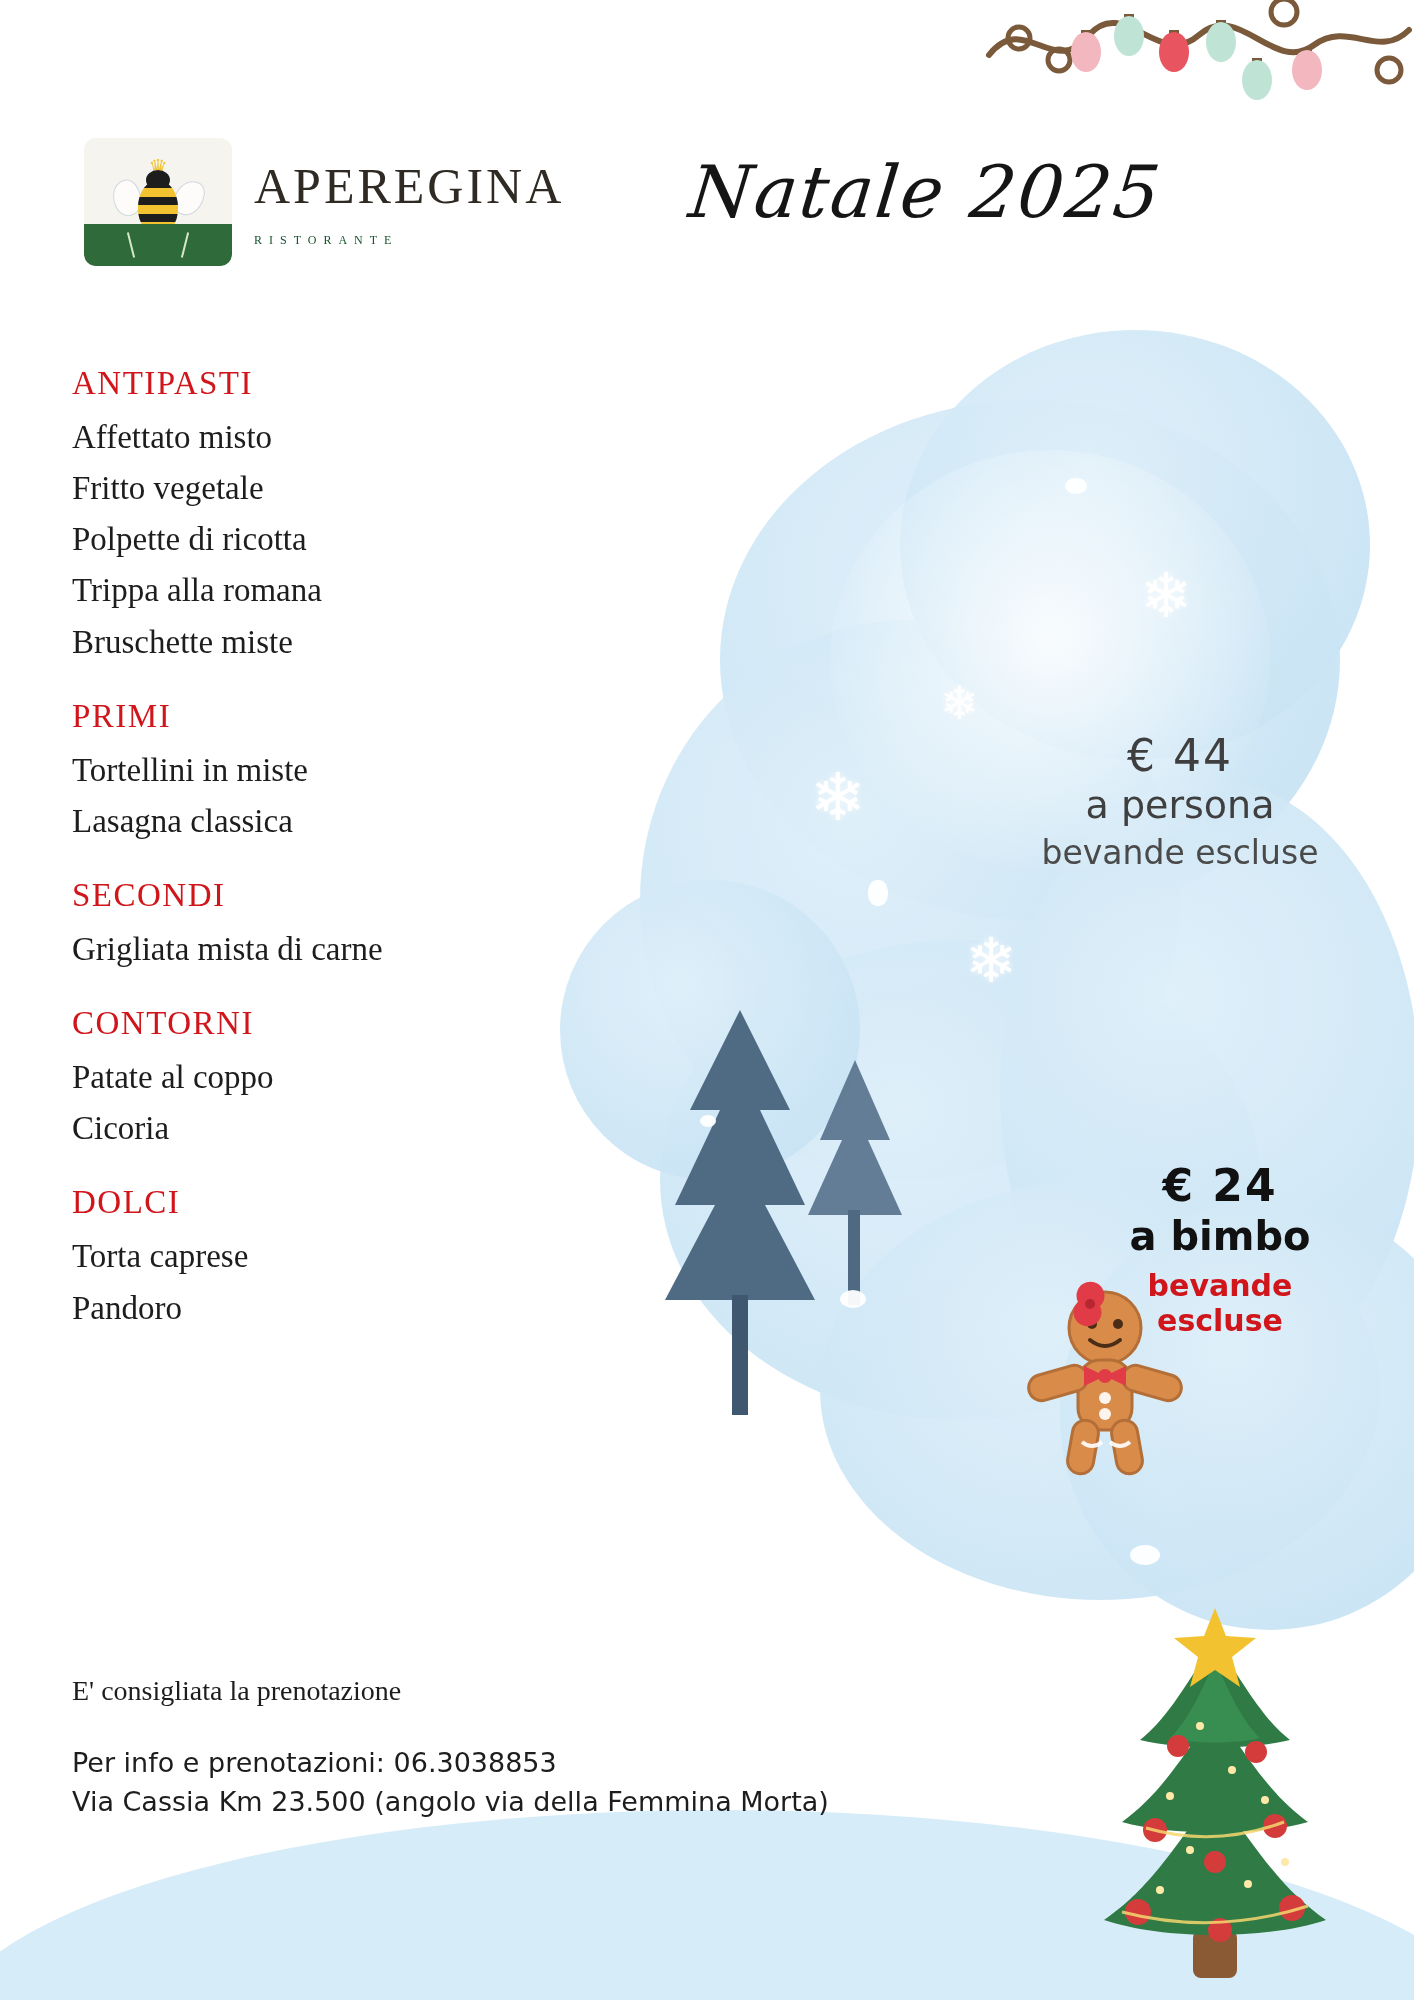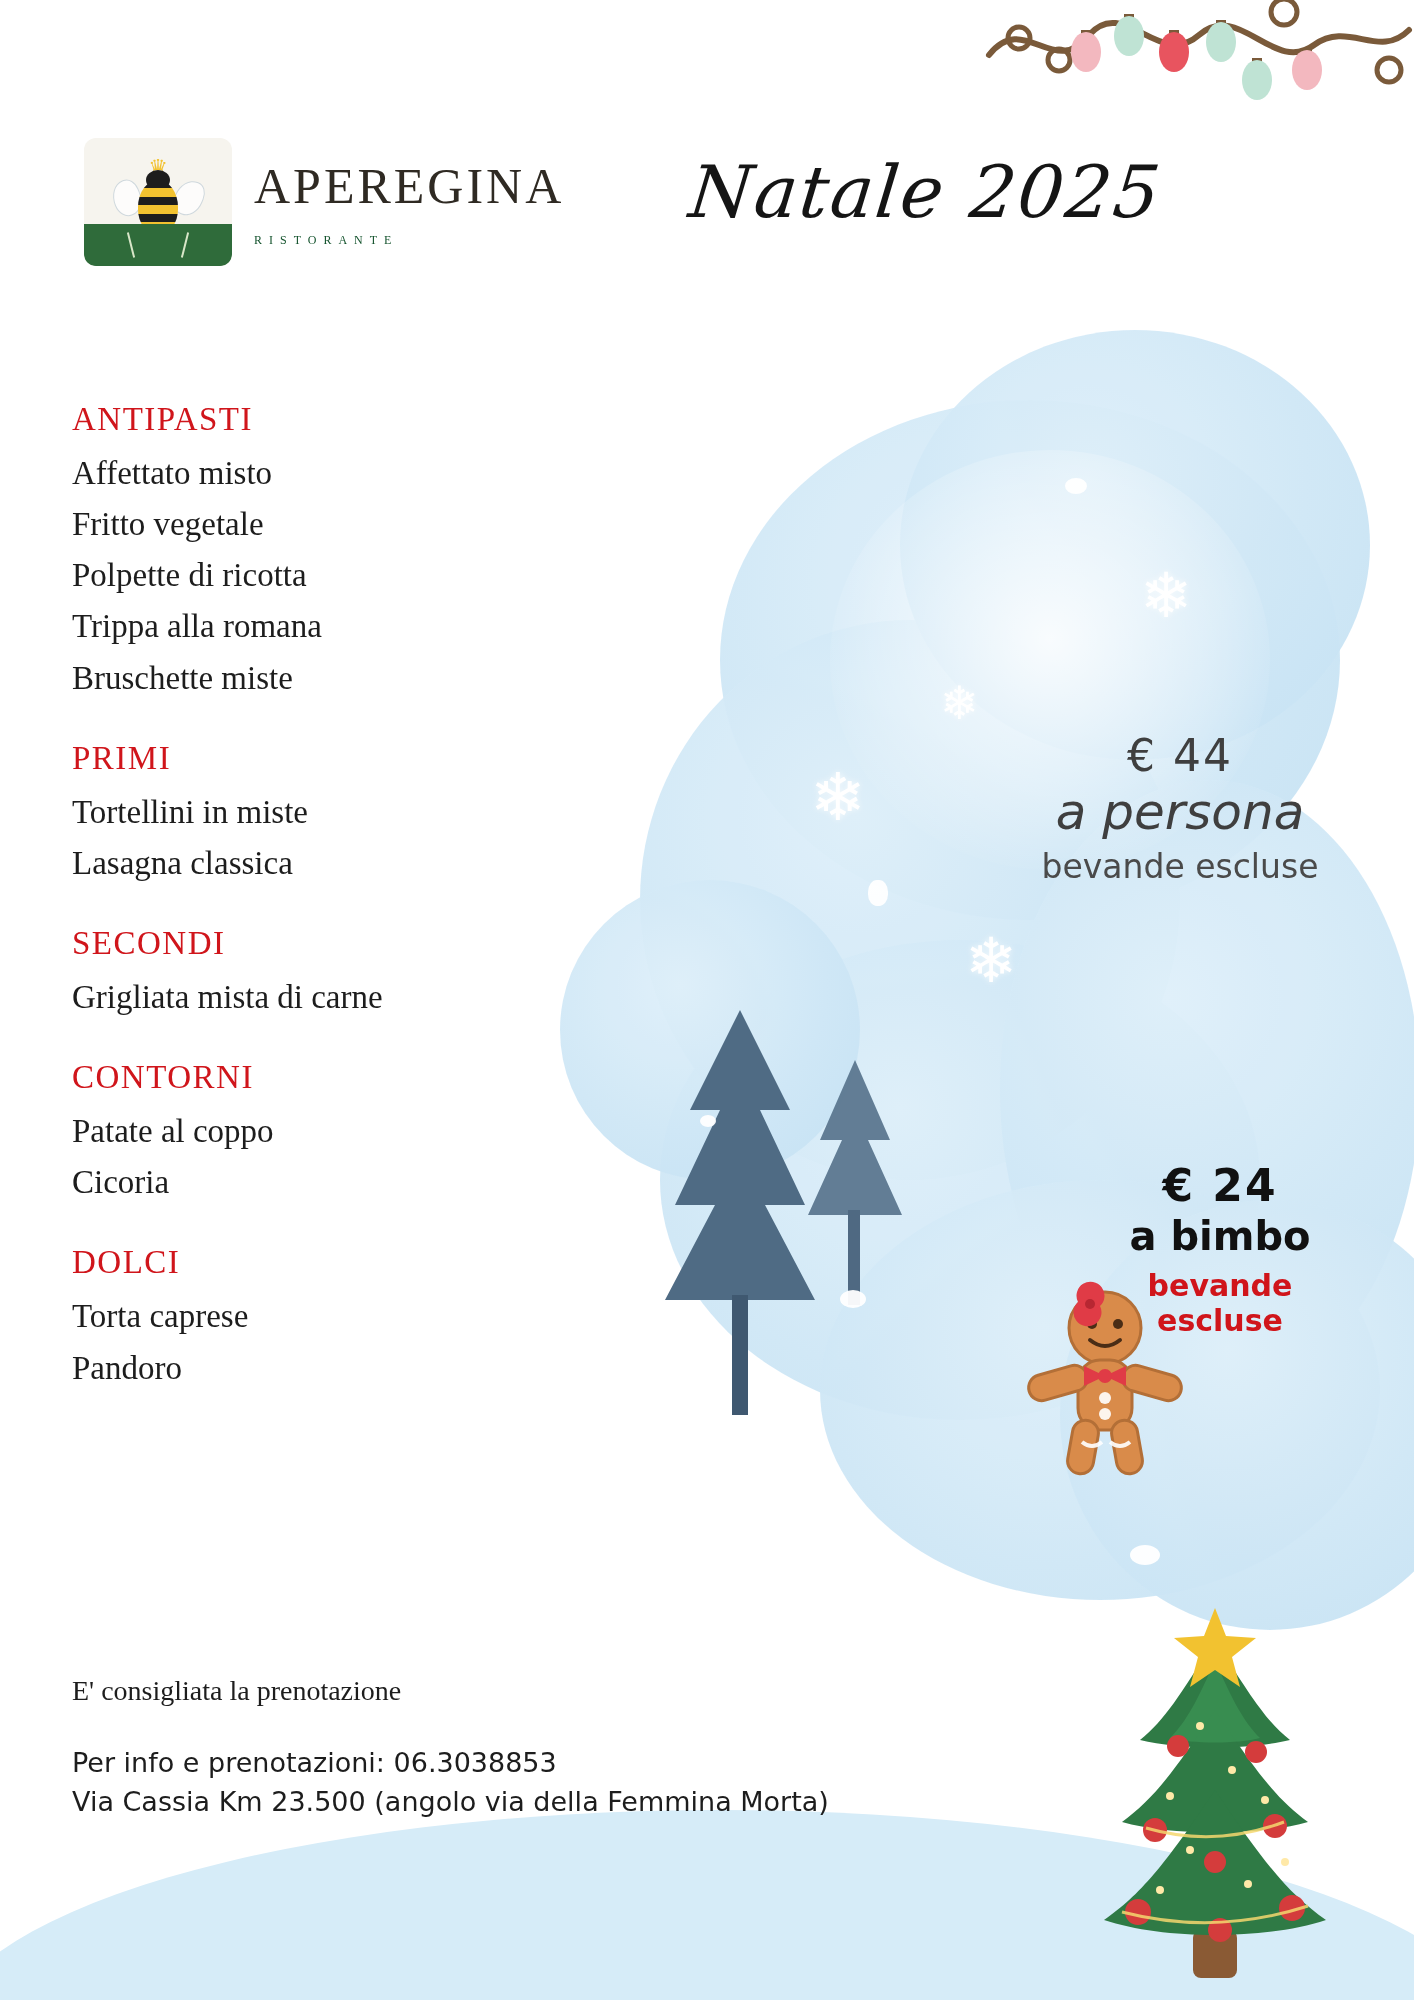--- a/index.html
+++ b/index.html
@@ -204,21 +204,20 @@
     left: 72px;
     top: 365px;
     width: 620px;
   }
   .section { margin-bottom: 30px; }
   .section-title {
     color: #d0151b;
     font-size: 33px;
     letter-spacing: 1.5px;
     margin-bottom: 10px;
-    margin-top: 36px;
   }
   .dish {
     font-size: 33px;
     color: #1d1d1d;
     line-height: 1.55;
   }
 
   .notes {
     position: absolute;
     z-index: 3;
@@ -248,24 +247,23 @@
     text-align: center;
     font-family: "DejaVu Sans", sans-serif;
     color: #4a4a4a;
   }
   .price-adult .amount {
     font-size: 44px;
     color: #3f3f3f;
     letter-spacing: 2px;
   }
   .price-adult .per {
-    font-size: 50px;
+    font-size: 38px;
     color: #3f3f3f;
     margin-top: 2px;
-    font-style: italic;
   }
   .price-adult .excl {
     font-size: 33px;
     color: #4a4a4a;
     margin-top: 6px;
   }
 
   .price-kid {
     position: absolute;
     z-index: 4;

